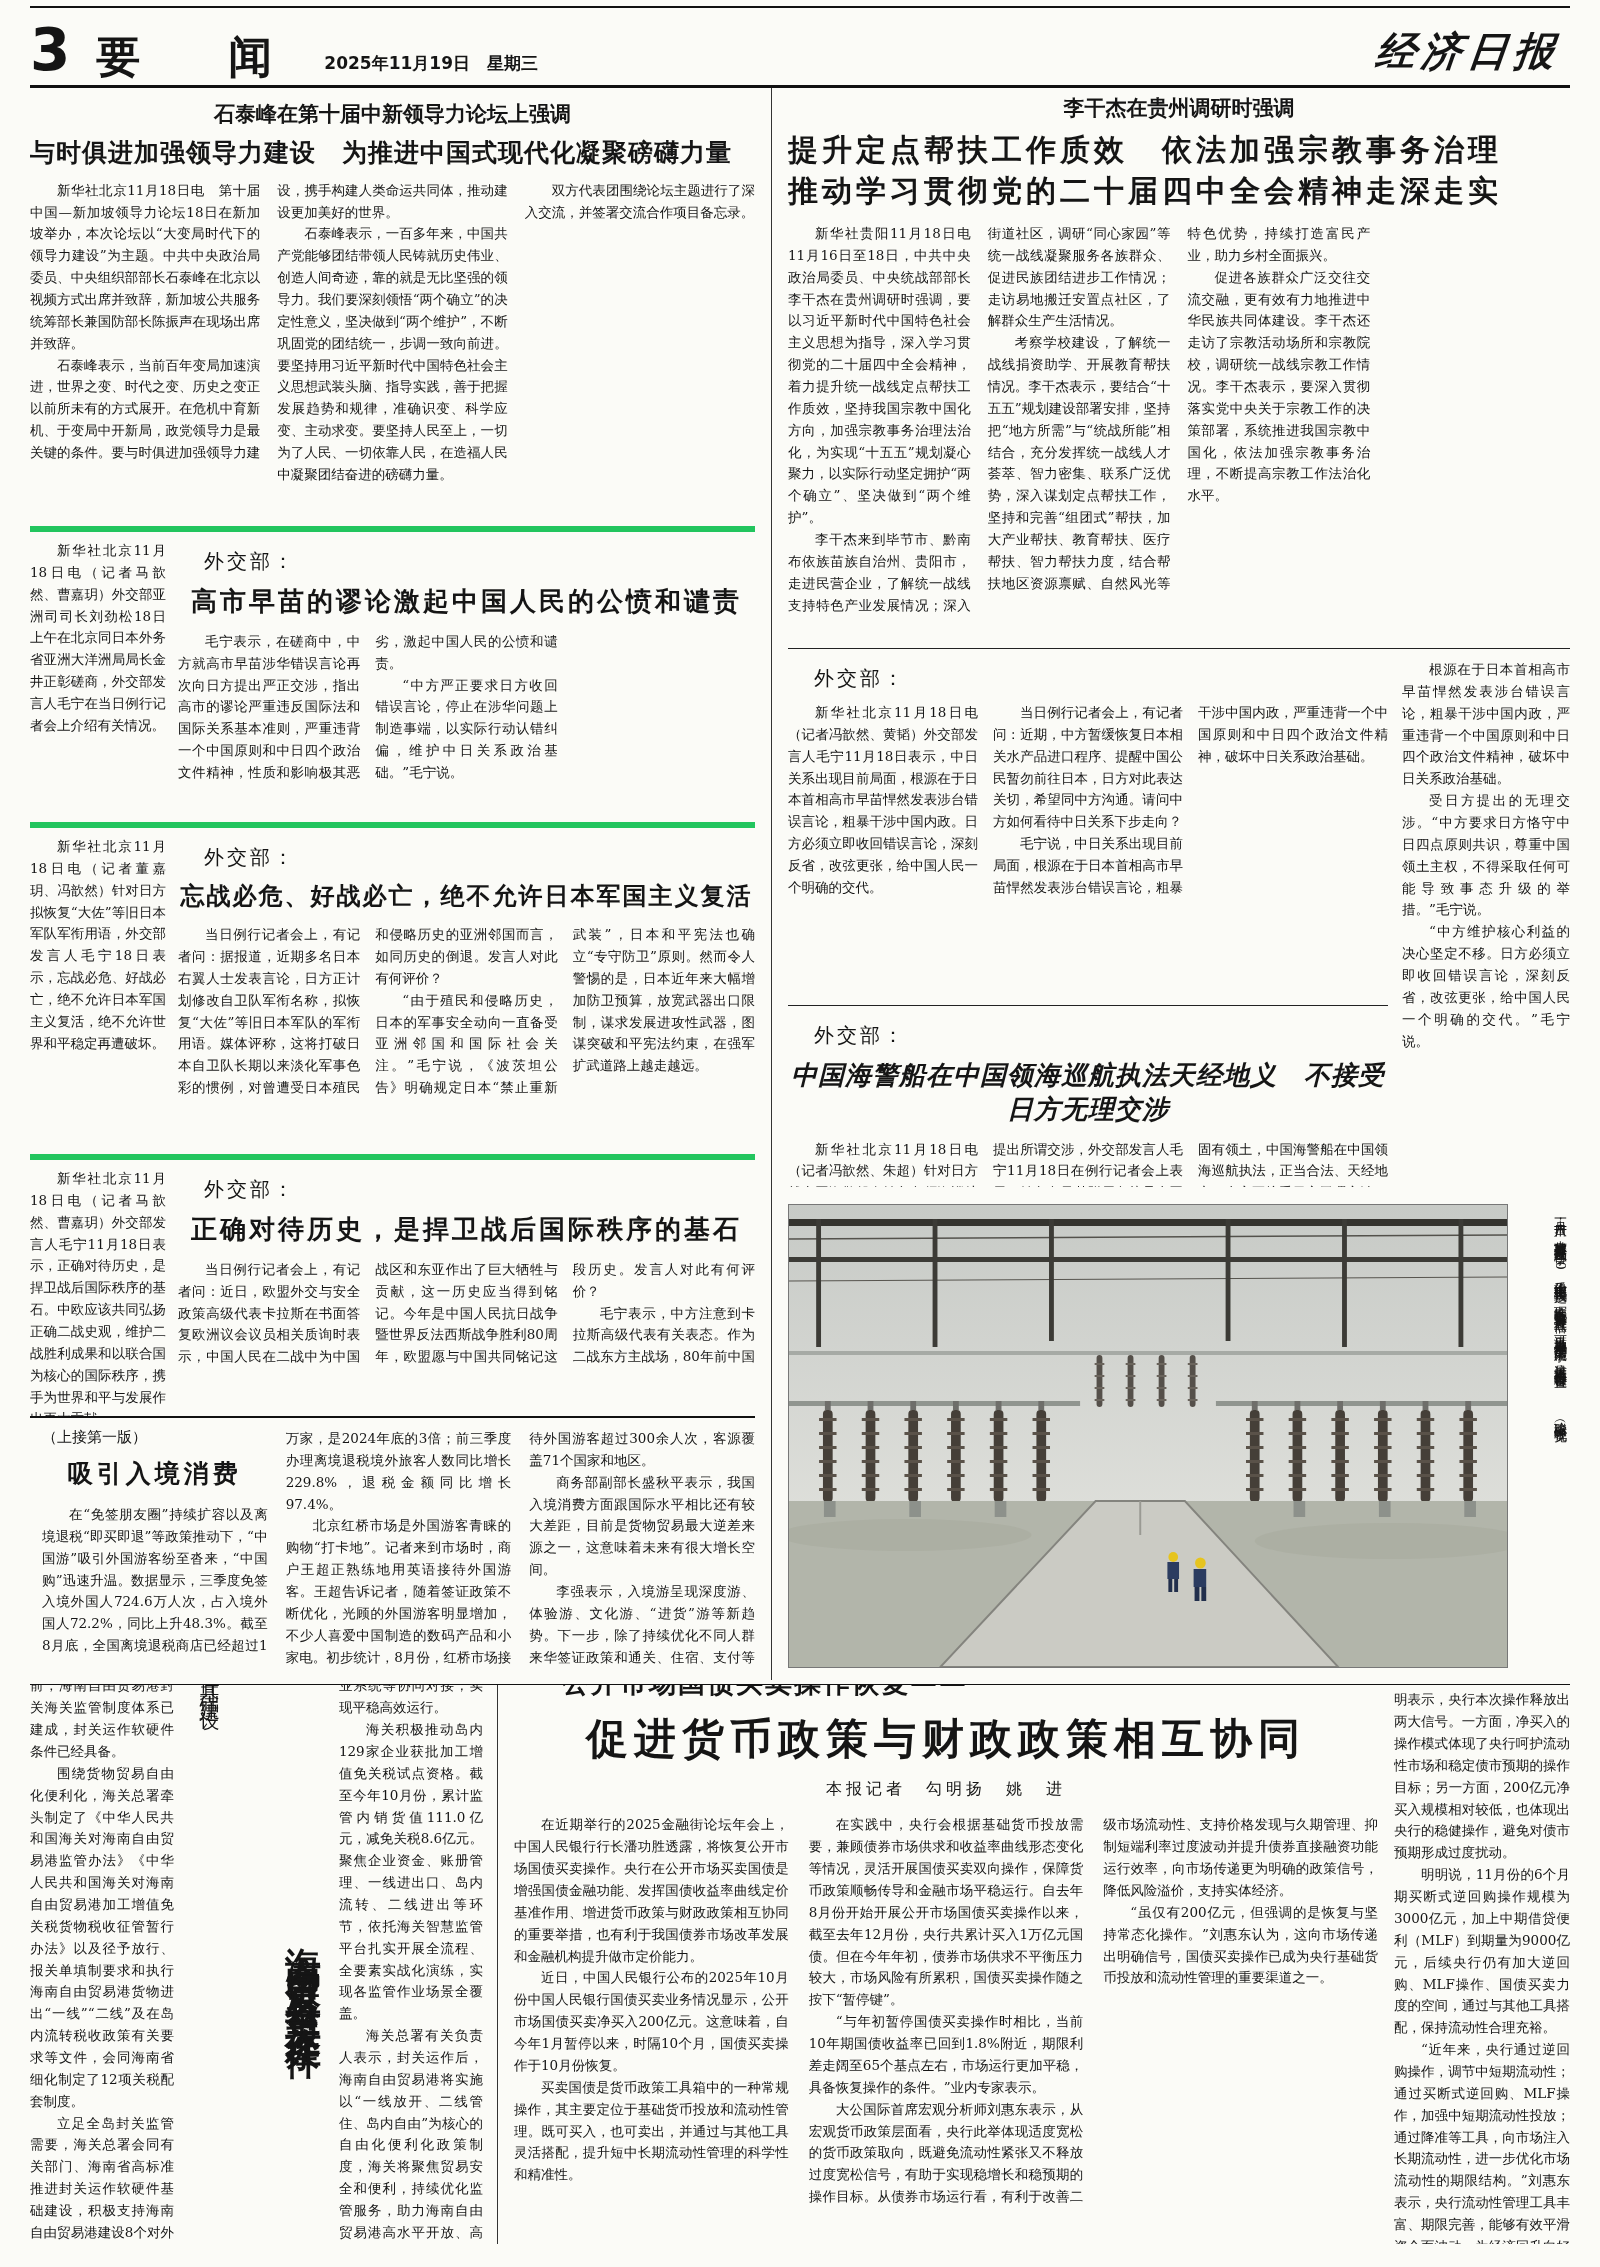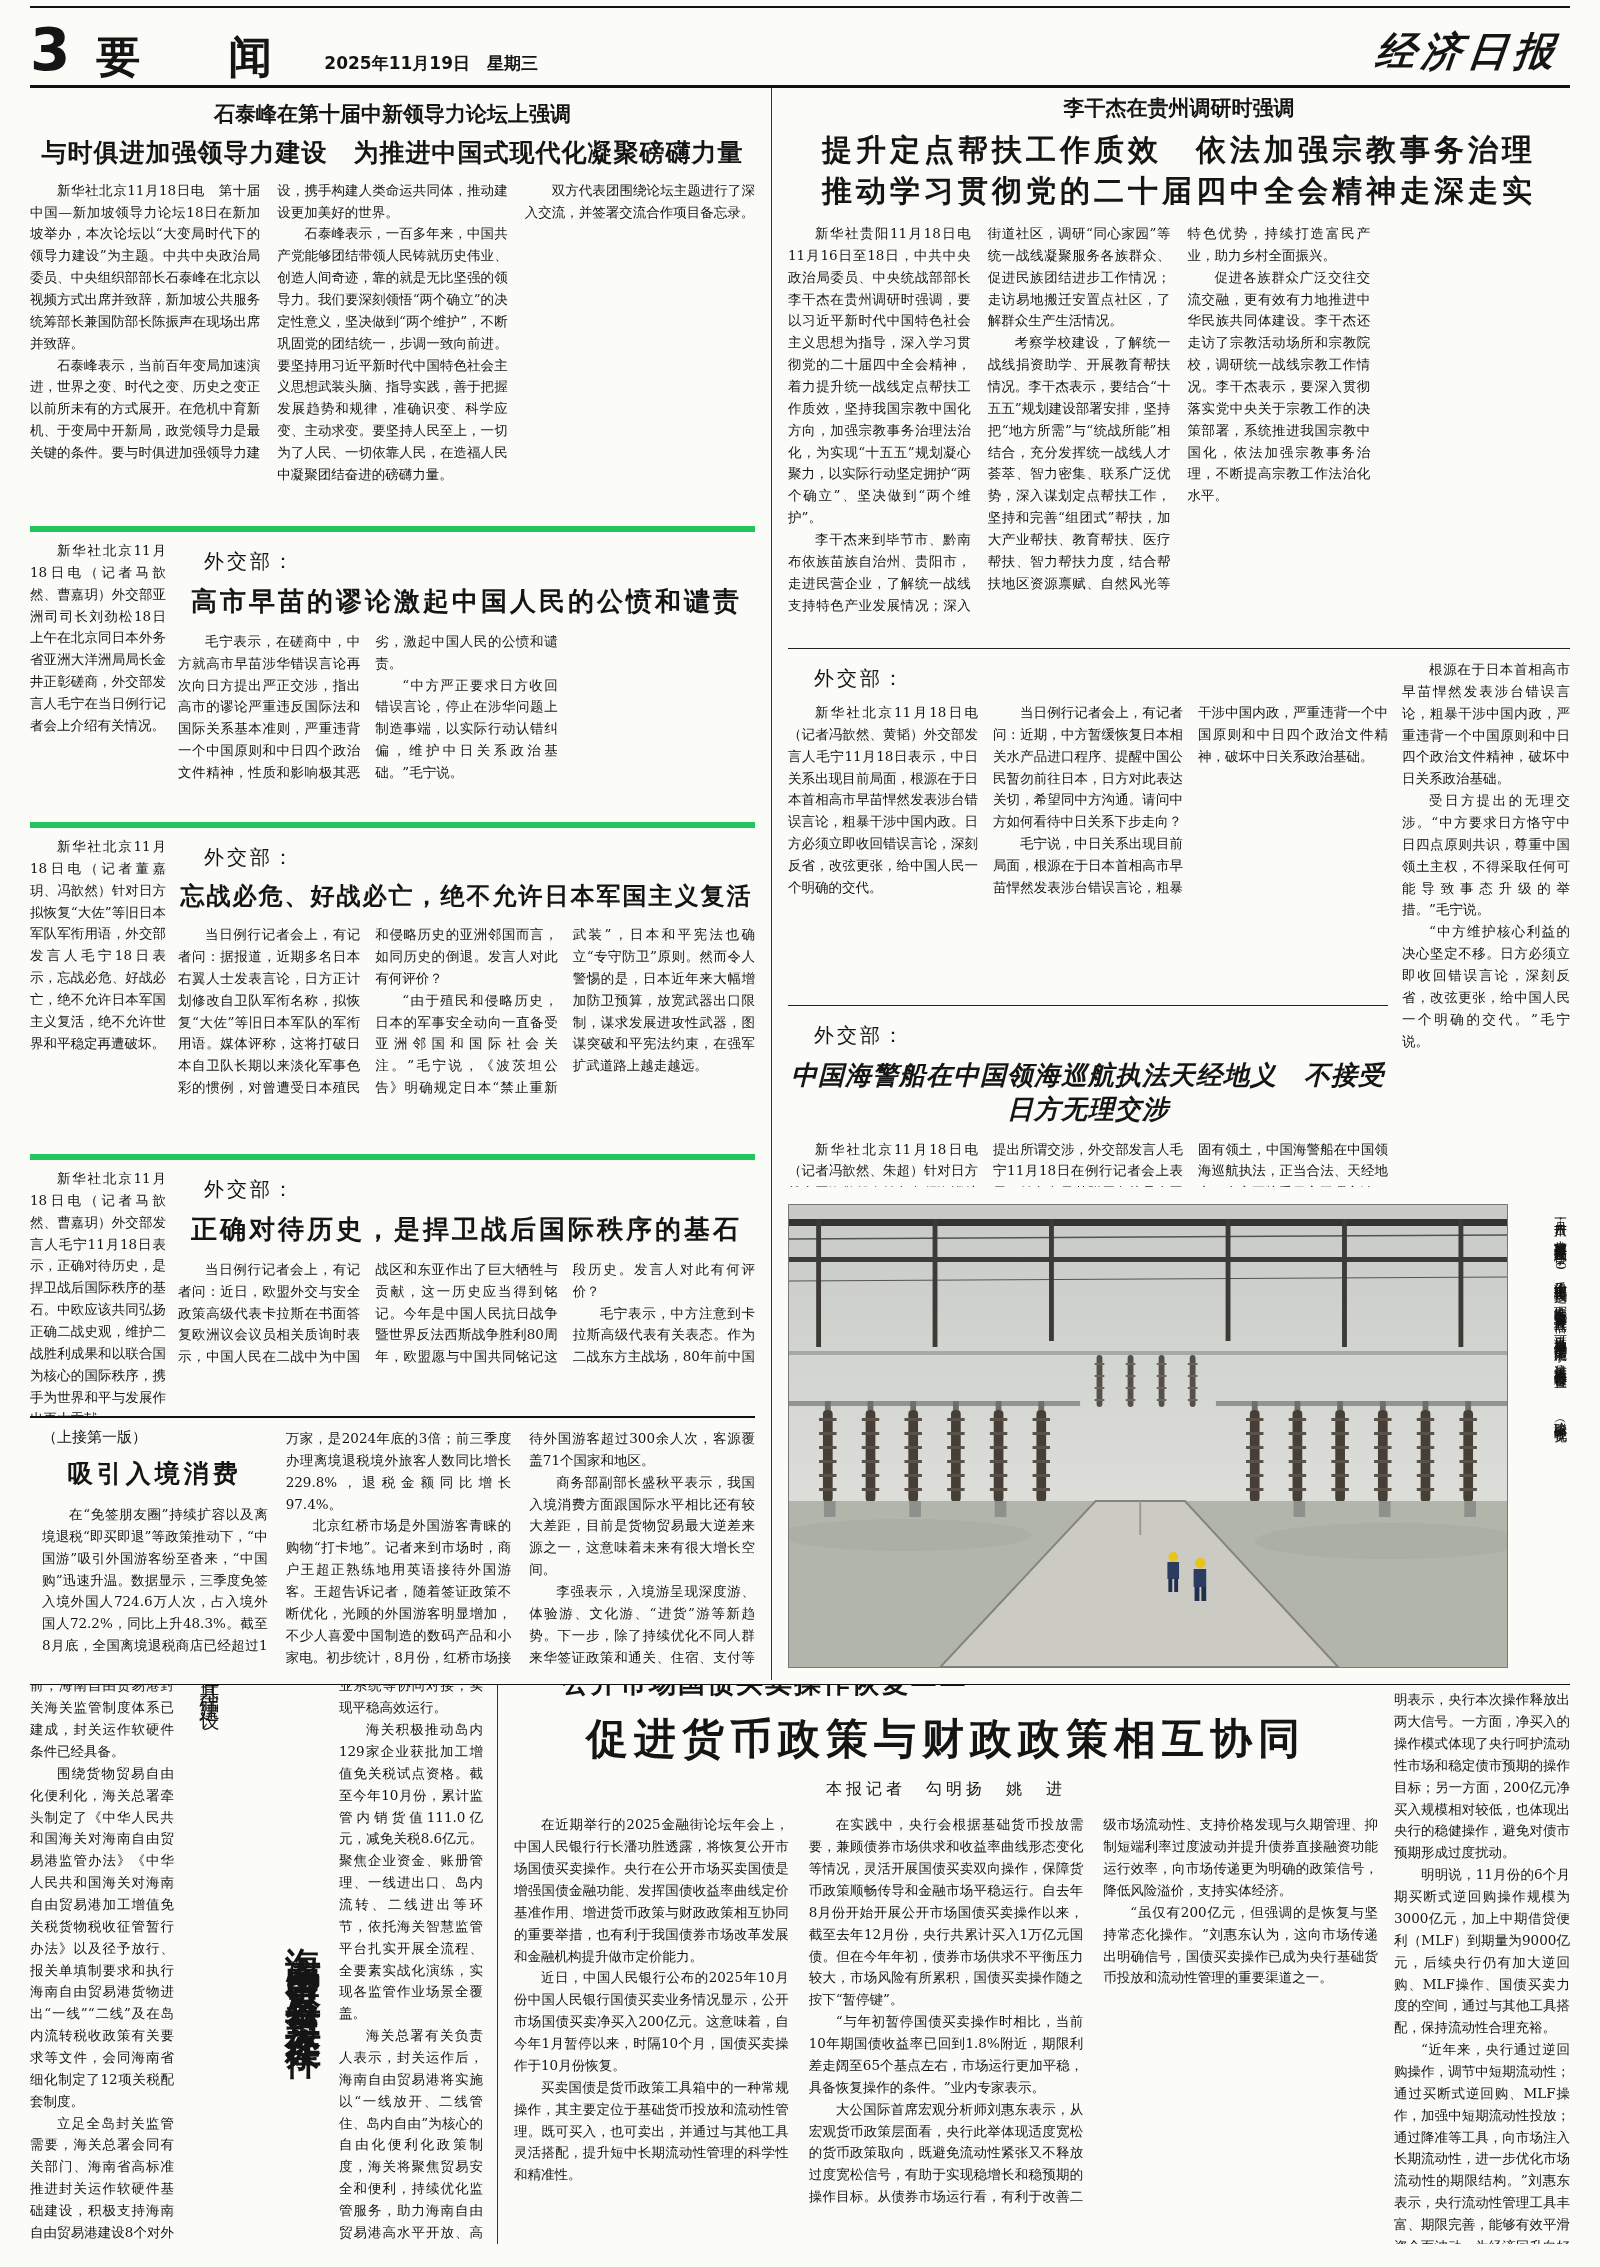--- a/index.html
+++ b/index.html
@@ -15,21 +15,21 @@
   .hdr { display:flex; align-items:flex-end; height:78px; border-bottom:3px solid #111; padding-bottom:6px; }
   .pageno { font-family:"DejaVu Sans","Liberation Sans",sans-serif; font-weight:900; font-size:58px; line-height:1; }
   .section { font-size:44px; font-weight:bold; letter-spacing:22px; margin-left:26px; line-height:1; }
   .date { font-family:"DejaVu Sans","Liberation Sans",sans-serif; font-weight:bold; font-size:17px; margin-left:30px; padding-bottom:4px; }
   .masthead { margin-left:auto; font-style:italic; font-weight:bold; font-size:40px; letter-spacing:6px; transform:skewX(-6deg); padding-right:10px; }
   
   .top { display:flex; height:1592px; overflow:hidden; }
   .half-l { width:742px; border-right:1px solid #333; padding:6px 16px 0 0; }
   .half-r { flex:1; padding:0 0 0 16px; }
   .eyebrow { text-align:center; font-weight:bold; font-size:21px; margin:6px 0 8px; }
-  .bigtitle { text-align:center; font-family:"DejaVu Sans","Liberation Sans",sans-serif; font-weight:900; line-height:1.35; }
+  .bigtitle { text-align:left; font-family:"DejaVu Sans","Liberation Sans",sans-serif; font-weight:900; line-height:1.35; }
   .bp { font-size:13.5px; line-height:1.62; text-align:justify; text-indent:2em; }
   .cols3 { column-count:3; column-gap:17px; column-fill:auto; overflow:hidden; }
   .cols4 { column-count:4; column-gap:17px; column-fill:auto; overflow:hidden; }
   .art-a { height:432px; overflow:hidden; }
   .art-a .bigtitle { font-size:25px; letter-spacing:1px; margin:4px 0 10px; }
   .art-a .cols3 { height:316px; }
   .mofa { border-top:6px solid #22c55e; padding-top:8px; display:flex; overflow:hidden; }
   .mofa-aside { width:148px; padding-right:12px; }
   .mofa-main { flex:1; }
   .kicker { font-size:20px; letter-spacing:3px; padding-left:26px; margin:8px 0 10px; }

